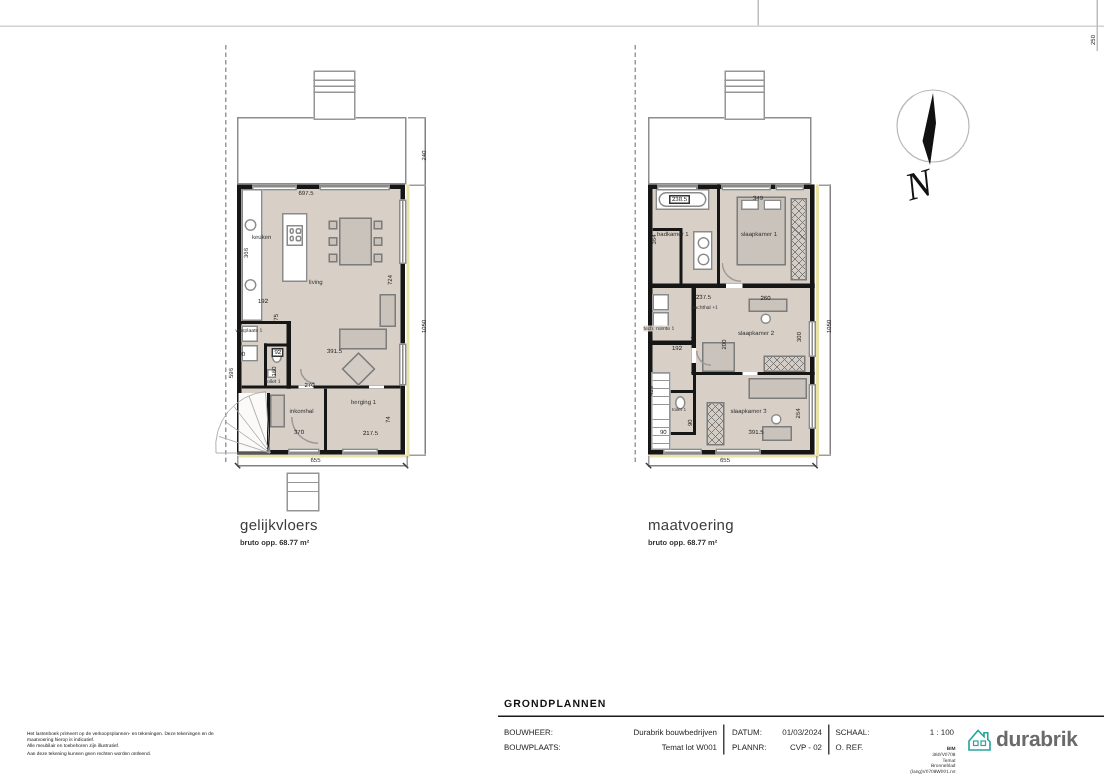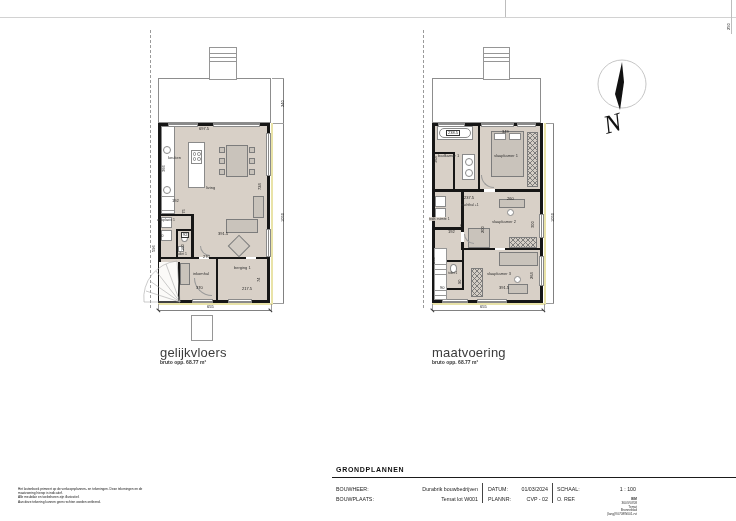--- a/index.html
+++ b/index.html
@@ -26,21 +26,21 @@
   .boxed{border:0.5px solid #333;padding:0 1px;background:rgba(255,255,255,.85);}
   .rlbl{position:absolute;font-size:4px;line-height:4px;color:#333;white-space:nowrap;}
   .dimline{position:absolute;background:#818181;}
   .ext{position:absolute;background:#9d9d9d;}
   .tick{position:absolute;width:5px;height:0.7px;background:#3a3a3a;transform:rotate(45deg);}
   .dash{position:absolute;border-left:0.8px dashed #9a9a9a;}
   .steps{position:absolute;border:0.8px solid #969696;background:#fff;box-sizing:border-box;
     background-image:repeating-linear-gradient(to bottom,transparent 0 5.5px,#969696 5.5px 6.1px);}
   .chimney{position:absolute;border:0.8px solid #969696;background:#fff;box-sizing:border-box;}
   .chline{position:absolute;height:0.6px;background:#969696;}
-  .ptitle{position:absolute;font-size:13px;color:#3c3c3c;letter-spacing:.2px;}
+  .ptitle{position:absolute;font-size:10px;color:#3c3c3c;letter-spacing:.2px;}
   .psub{position:absolute;font-size:5px;font-weight:700;color:#333;}
   .tb-lbl{position:absolute;font-size:5.3px;color:#1e1e1e;white-space:nowrap;}
   .tb-val{position:absolute;font-size:5.3px;color:#1e1e1e;white-space:nowrap;text-align:right;}
   .arc{position:absolute;border-left:0.6px solid #9a9a9a;border-bottom:0.6px solid #9a9a9a;
        border-radius:0 0 0 100%;box-sizing:border-box;}
 </style>
 </head>
 <body>
 
 <div id="canvas">
@@ -293,20 +293,30 @@
   <div class="tb-lbl" style="left:557px;top:496px;">O. REF.</div>
 
   <div class="ab" style="left:592px;top:498px;width:45px;text-align:right;font-size:3.2px;line-height:3.8px;color:#333;">
     <div style="font-weight:700;">BIM</div>
     <div>360/V0708</div>
     <div>Temat</div>
     <div>Bronneblad</div>
     <div>(lang)V0708W001.rvt</div>
   </div>
 
+  <div class="ab" style="left:644px;top:484px;width:92px;height:20px;">
+    <span style="position:absolute;left:0;top:1px;">
+      <svg width="18" height="17" viewBox="0 0 18 17">
+        <path d="M2,9 L8,2 L12,6 L12,3.5 L14.5,3.5 L14.5,8 L16,9.5 L16,15 L2,15 Z" fill="none" stroke="#2aa59d" stroke-width="1.1"></path>
+        <rect x="5" y="9" width="3" height="3" fill="none" stroke="#2aa59d" stroke-width="0.8"></rect>
+        <rect x="10" y="9" width="3" height="3" fill="none" stroke="#2aa59d" stroke-width="0.8"></rect>
+      </svg>
+    </span>
+    <span style="position:absolute;left:20px;top:0;font-size:14px;font-weight:600;color:#6a6a6a;letter-spacing:-.2px;">durabrik</span>
+  </div>
 
   <div class="ab" style="left:18px;top:487px;width:135px;font-size:3.2px;line-height:4.2px;color:#111;">
     <div>Het lastenboek primeert op de verkoopsplannen- en tekeningen. Deze tekeningen en de maatvoering hierop is indicatief.</div>
     <div>Alle meubilair en toebehoren zijn illustratief.</div>
     <div>Aan deze tekening kunnen geen rechten worden ontleend.</div>
   </div>
 
 </div>
 
 </body></html>

